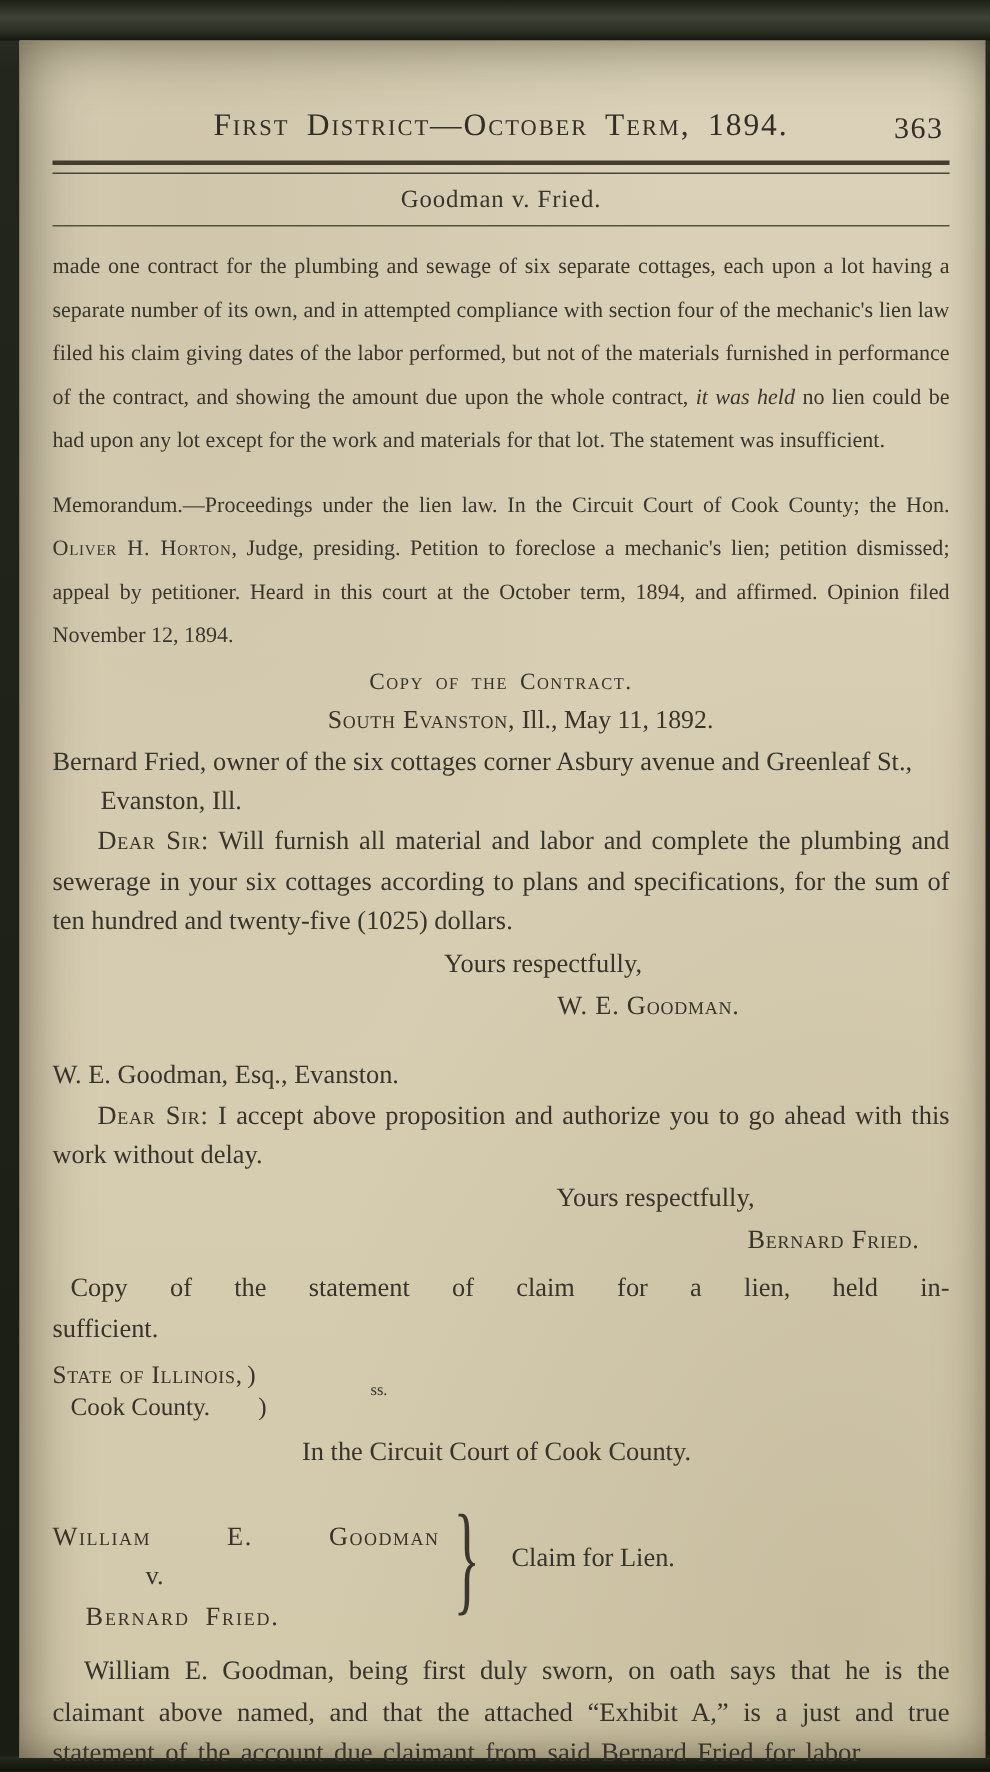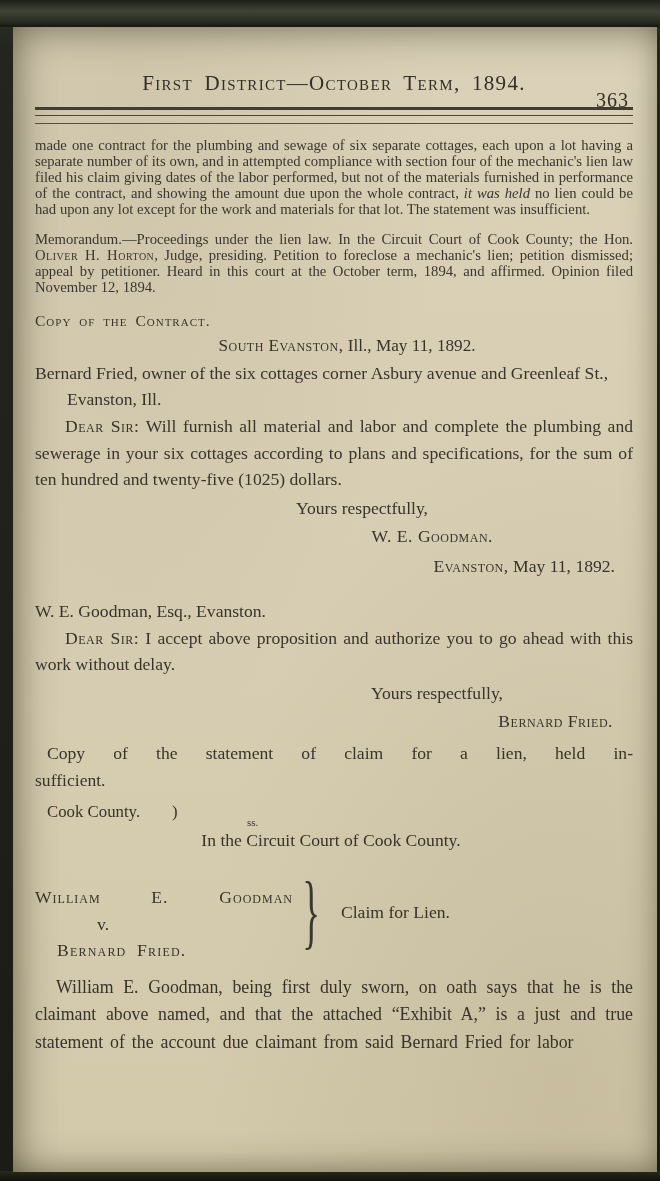--- a/index.html
+++ b/index.html
@@ -26,36 +26,36 @@
     padding:44px 24px 0 22px;
     box-sizing:border-box;
     color:#37332a;
   }
   
   .running-head{position:relative;height:28px;}
   .running-title{
     text-align:center;font-variant:small-caps;font-size:21px;
     letter-spacing:1.3px;word-spacing:5px;color:#332f26;
   }
-  .page-number{position:absolute;right:4px;top:18px;font-size:20px;letter-spacing:1px;color:#332f26;}
+  .page-number{position:absolute;right:4px;top:4px;font-size:20px;letter-spacing:1px;color:#332f26;}
   .rule-double{margin-top:8px;height:5px;border-top:3px solid #423d2f;border-bottom:1px solid #4a4536;}
   .case-title{margin-top:7px;text-align:center;font-size:16.5px;letter-spacing:0.6px;color:#38342a;}
   .rule-thin{margin-top:7px;border-top:1.5px solid #55503e;}
 
   p{margin:0;}
-  .small{font-size:14.7px;line-height:16px;text-align:justify;color:#3a362c;}
+  .small{font-size:14.7px;line-height:29px;text-align:justify;color:#3a362c;}
   .bodytext{font-size:17.6px;line-height:26.5px;color:#38342a;margin-top:23px;}
   .just{text-align:justify;}
   .seg-it{font-style:italic;}
   .seg-b{font-weight:normal;}
   .seg-sc{font-variant:small-caps;letter-spacing:0.5px;}
 
   .syllabus{margin-top:13px;}
   .memorandum{margin-top:14px;}
-  .contract-heading{margin-top:17px;text-align:left;font-variant:small-caps;
+  .contract-heading{margin-top:7px;text-align:center;font-variant:small-caps;
     font-size:15.5px;letter-spacing:1px;word-spacing:3px;color:#38342a;}
   .dateline1{margin-top:3px;text-align:center;padding-left:26px;font-size:17.2px;line-height:25px;}
   .addressee1{margin-top:3px;padding-left:32px;text-indent:-32px;line-height:25.5px;}
   .letterbody{margin-top:1px;text-indent:30px;}
   .closing1{margin-top:2px;text-align:right;padding-right:205px;line-height:27px;}
   .signature1{margin-top:1px;text-align:right;padding-right:140px;font-variant:small-caps;letter-spacing:0.5px;line-height:27px;}
   .dateline2{margin-top:3px;text-align:right;padding-right:18px;line-height:26px;}
   .addressee2{margin-top:19px;line-height:26px;}
   .closing2{margin-top:2px;text-align:right;padding-right:130px;line-height:27px;}
   .signature2{margin-top:1px;text-align:right;padding-right:20px;font-variant:small-caps;letter-spacing:0.5px;line-height:27px;}
@@ -91,52 +91,53 @@
   <div class="edge-bottom"></div>
 
   <div class="paper">
 
     <div class="running-head">
       <div class="running-title">First District—October Term, 1894.</div>
       <div class="page-number">363</div>
     </div>
 
     <div class="rule-double"></div>
+    <div class="case-title">Goodman v. Fried.</div>
     <div class="rule-thin"></div>
 
     <p class="small syllabus"><span>made one contract for the plumbing and sewage of six separate cottages, each upon a lot having a separate number of its own, and in attempted compliance with section four of the mechanic's lien law filed his claim giving dates of the labor performed, but not of the materials furnished in performance of the contract, and showing the amount due upon the whole contract, </span><span class="seg-it">it was held</span><span> no lien could be had upon any lot except for the work and materials for that lot.  The statement was insufficient.</span></p>
 
     <p class="small memorandum"><span class="seg-b">Memorandum.</span><span>—Proceedings under the lien law.  In the Circuit Court of Cook County; the Hon. </span><span class="seg-sc">Oliver H. Horton</span><span>, Judge, presiding.  Petition to foreclose a mechanic's lien; petition dismissed; appeal by petitioner.  Heard in this court at the October term, 1894, and affirmed.  Opinion filed November 12, 1894.</span></p>
 
     <div class="contract-heading">Copy of the Contract.</div>
 
     <div class="bodytext dateline1"><span class="seg-sc">South Evanston,</span><span> Ill., May 11, 1892.</span></div>
 
     <p class="bodytext addressee1"><span>Bernard Fried, owner of the six cottages corner Asbury avenue and Greenleaf St., Evanston, Ill.</span></p>
 
     <p class="bodytext just letterbody"><span class="seg-sc">Dear Sir:</span><span>  Will furnish all material and labor and complete the plumbing and sewerage in your six cottages according to plans and specifications, for the sum of ten hundred and twenty-five (1025) dollars.</span></p>
 
     <div class="bodytext closing1">Yours respectfully,</div>
     <div class="bodytext signature1">W. E. Goodman.</div>
 
-    <div class="bodytext dateline2"><span class="seg-sc">Evanston,</span><span> May 11, 1892.</span></div>
 
     <p class="bodytext addressee2">W. E. Goodman, Esq., Evanston.</p>
 
     <p class="bodytext just letterbody"><span class="seg-sc">Dear Sir:</span><span>  I accept above proposition and authorize you to go ahead with this work without delay.</span></p>
 
     <div class="bodytext closing2">Yours respectfully,</div>
     <div class="bodytext signature2">Bernard Fried.</div>
 
     <div class="bodytext claim-intro">
       <div class="spread-line">Copy of the statement of claim for a lien, held in-</div>
       <div>sufficient.</div>
     </div>
 
     <div class="venue">
+      <div class="venue-line1"><span class="vtext">State of Illinois,</span><span class="vbrace">)</span></div>
       <div class="venue-line2"><span>Cook County.</span><span class="vbrace">)</span></div>
       <div class="venue-ss">ss.</div>
     </div>
 
     <div class="bodytext court-line">In the Circuit Court of Cook County.</div>
 
     <div class="caption">
       <div class="caption-parties bodytext">
         <div class="caption-plaintiff">William E. Goodman</div>
         <div class="caption-v">v.</div>

